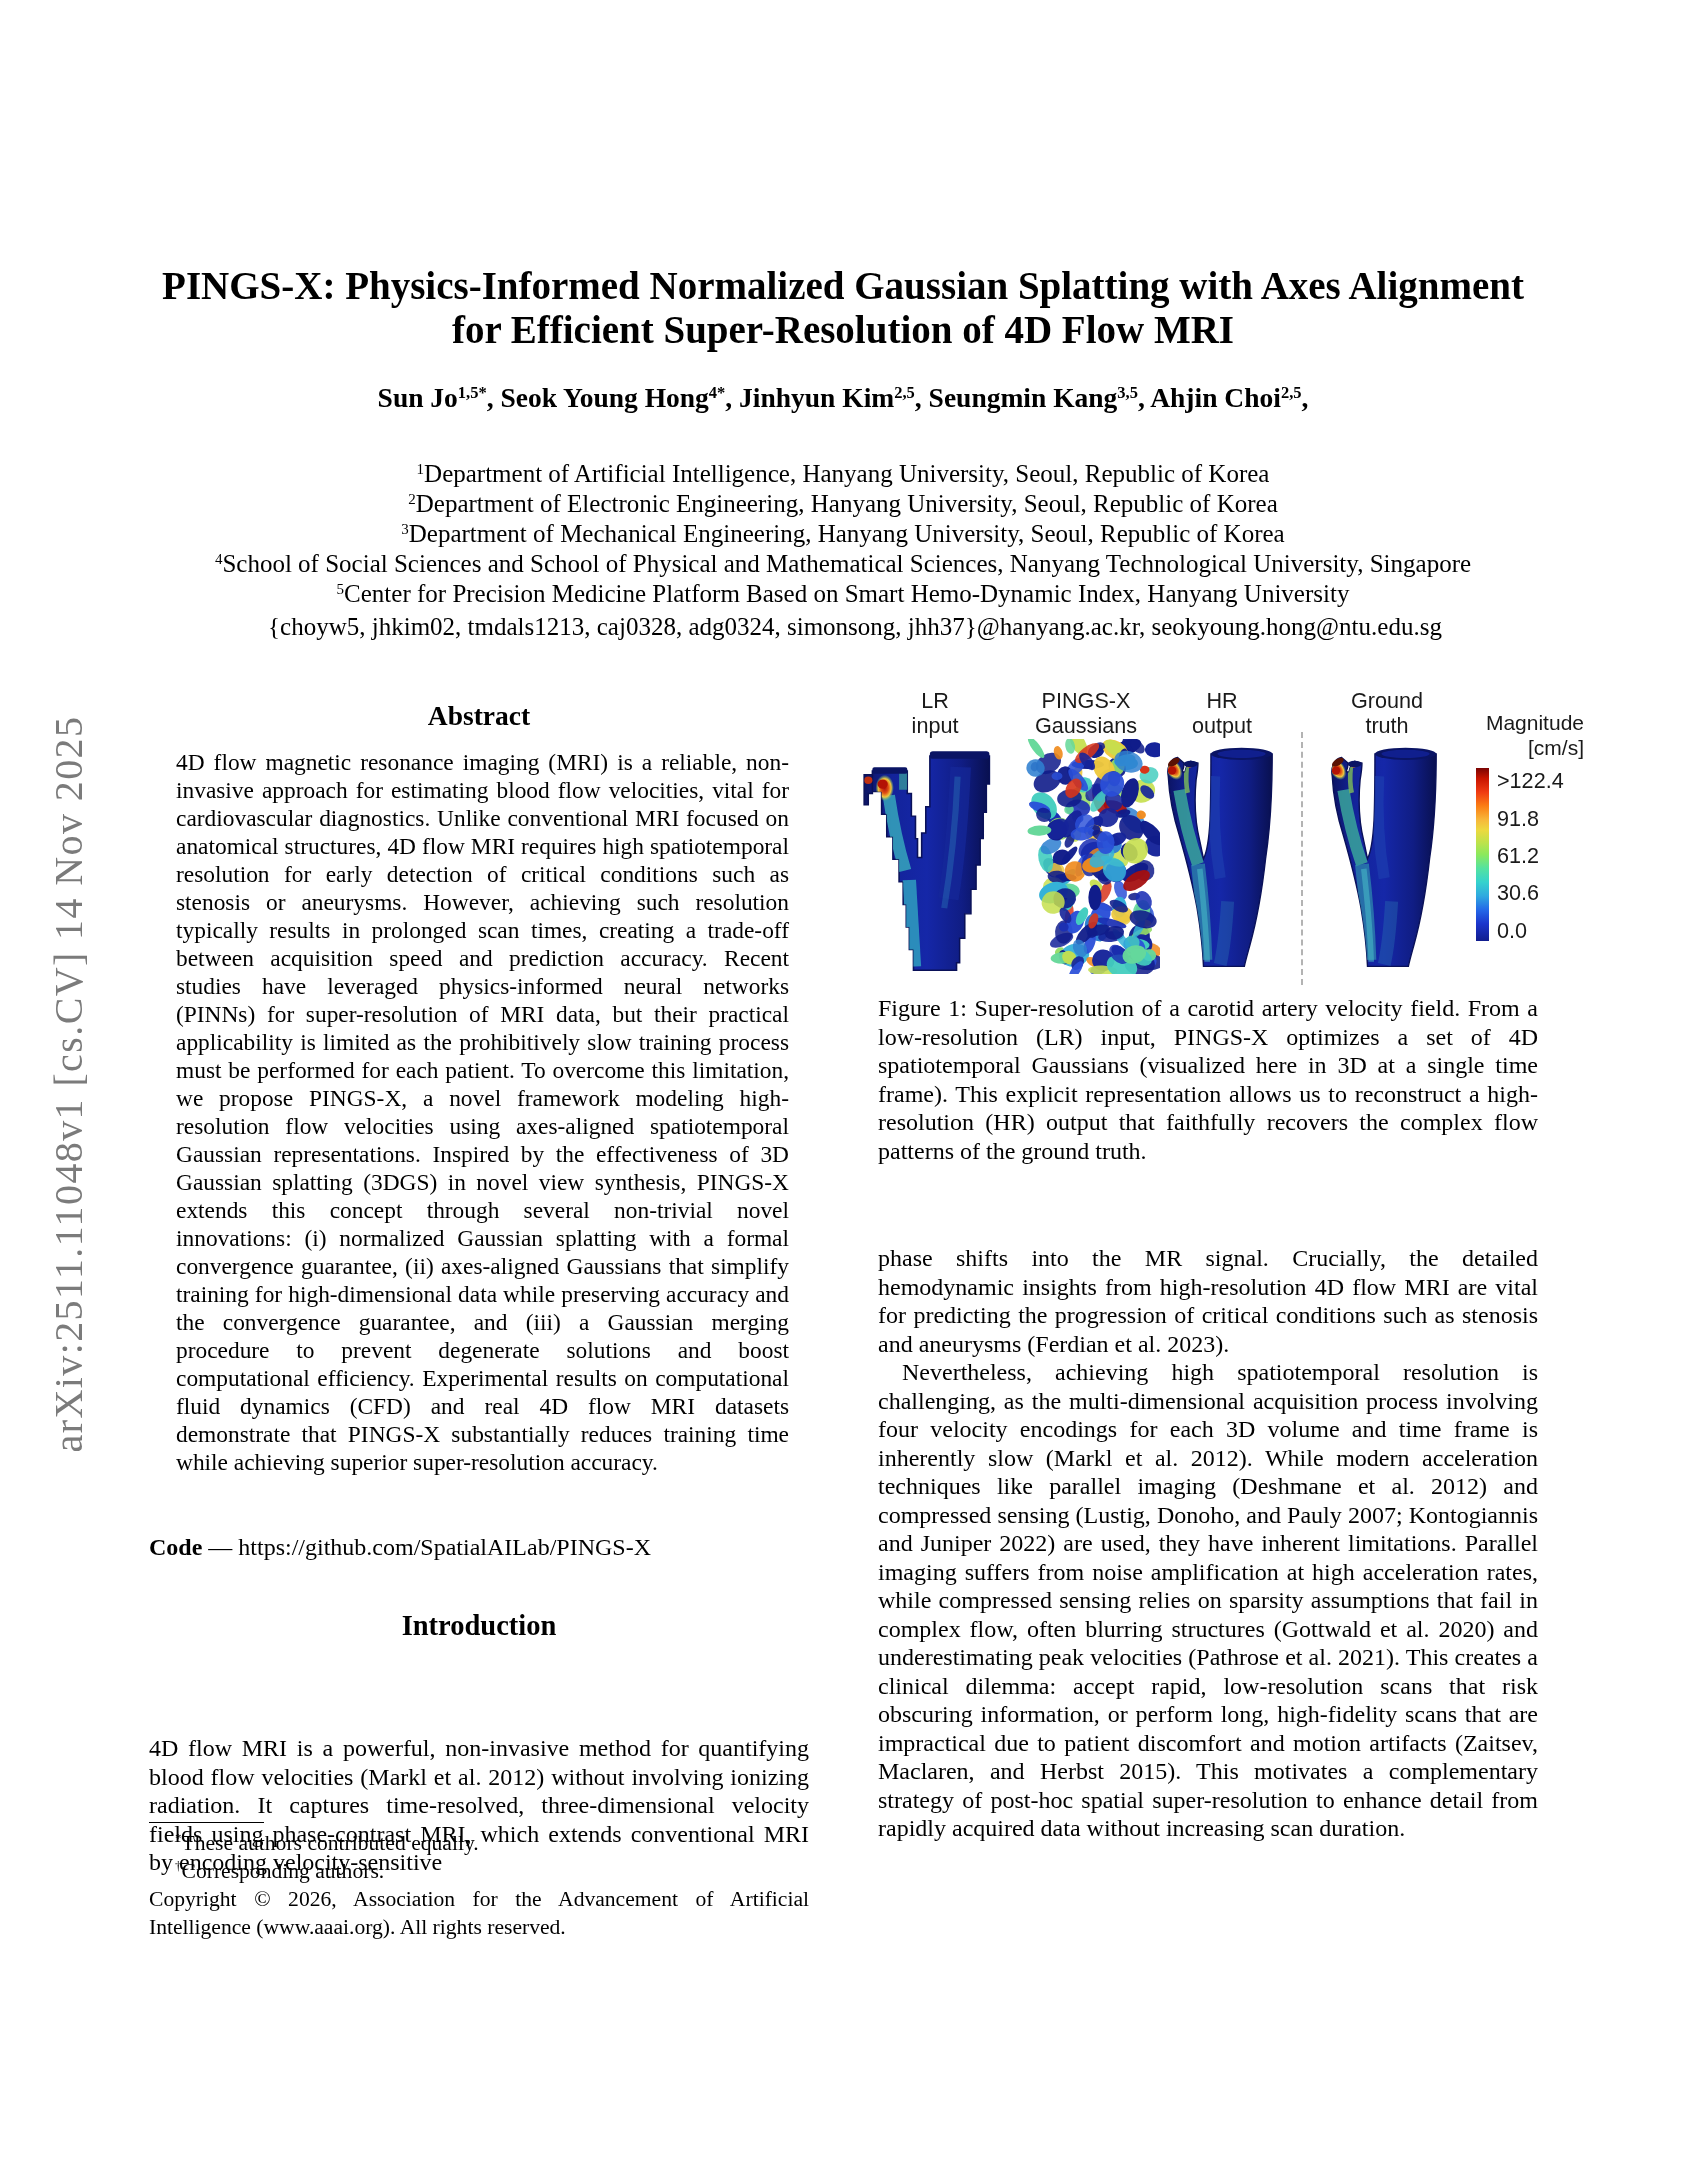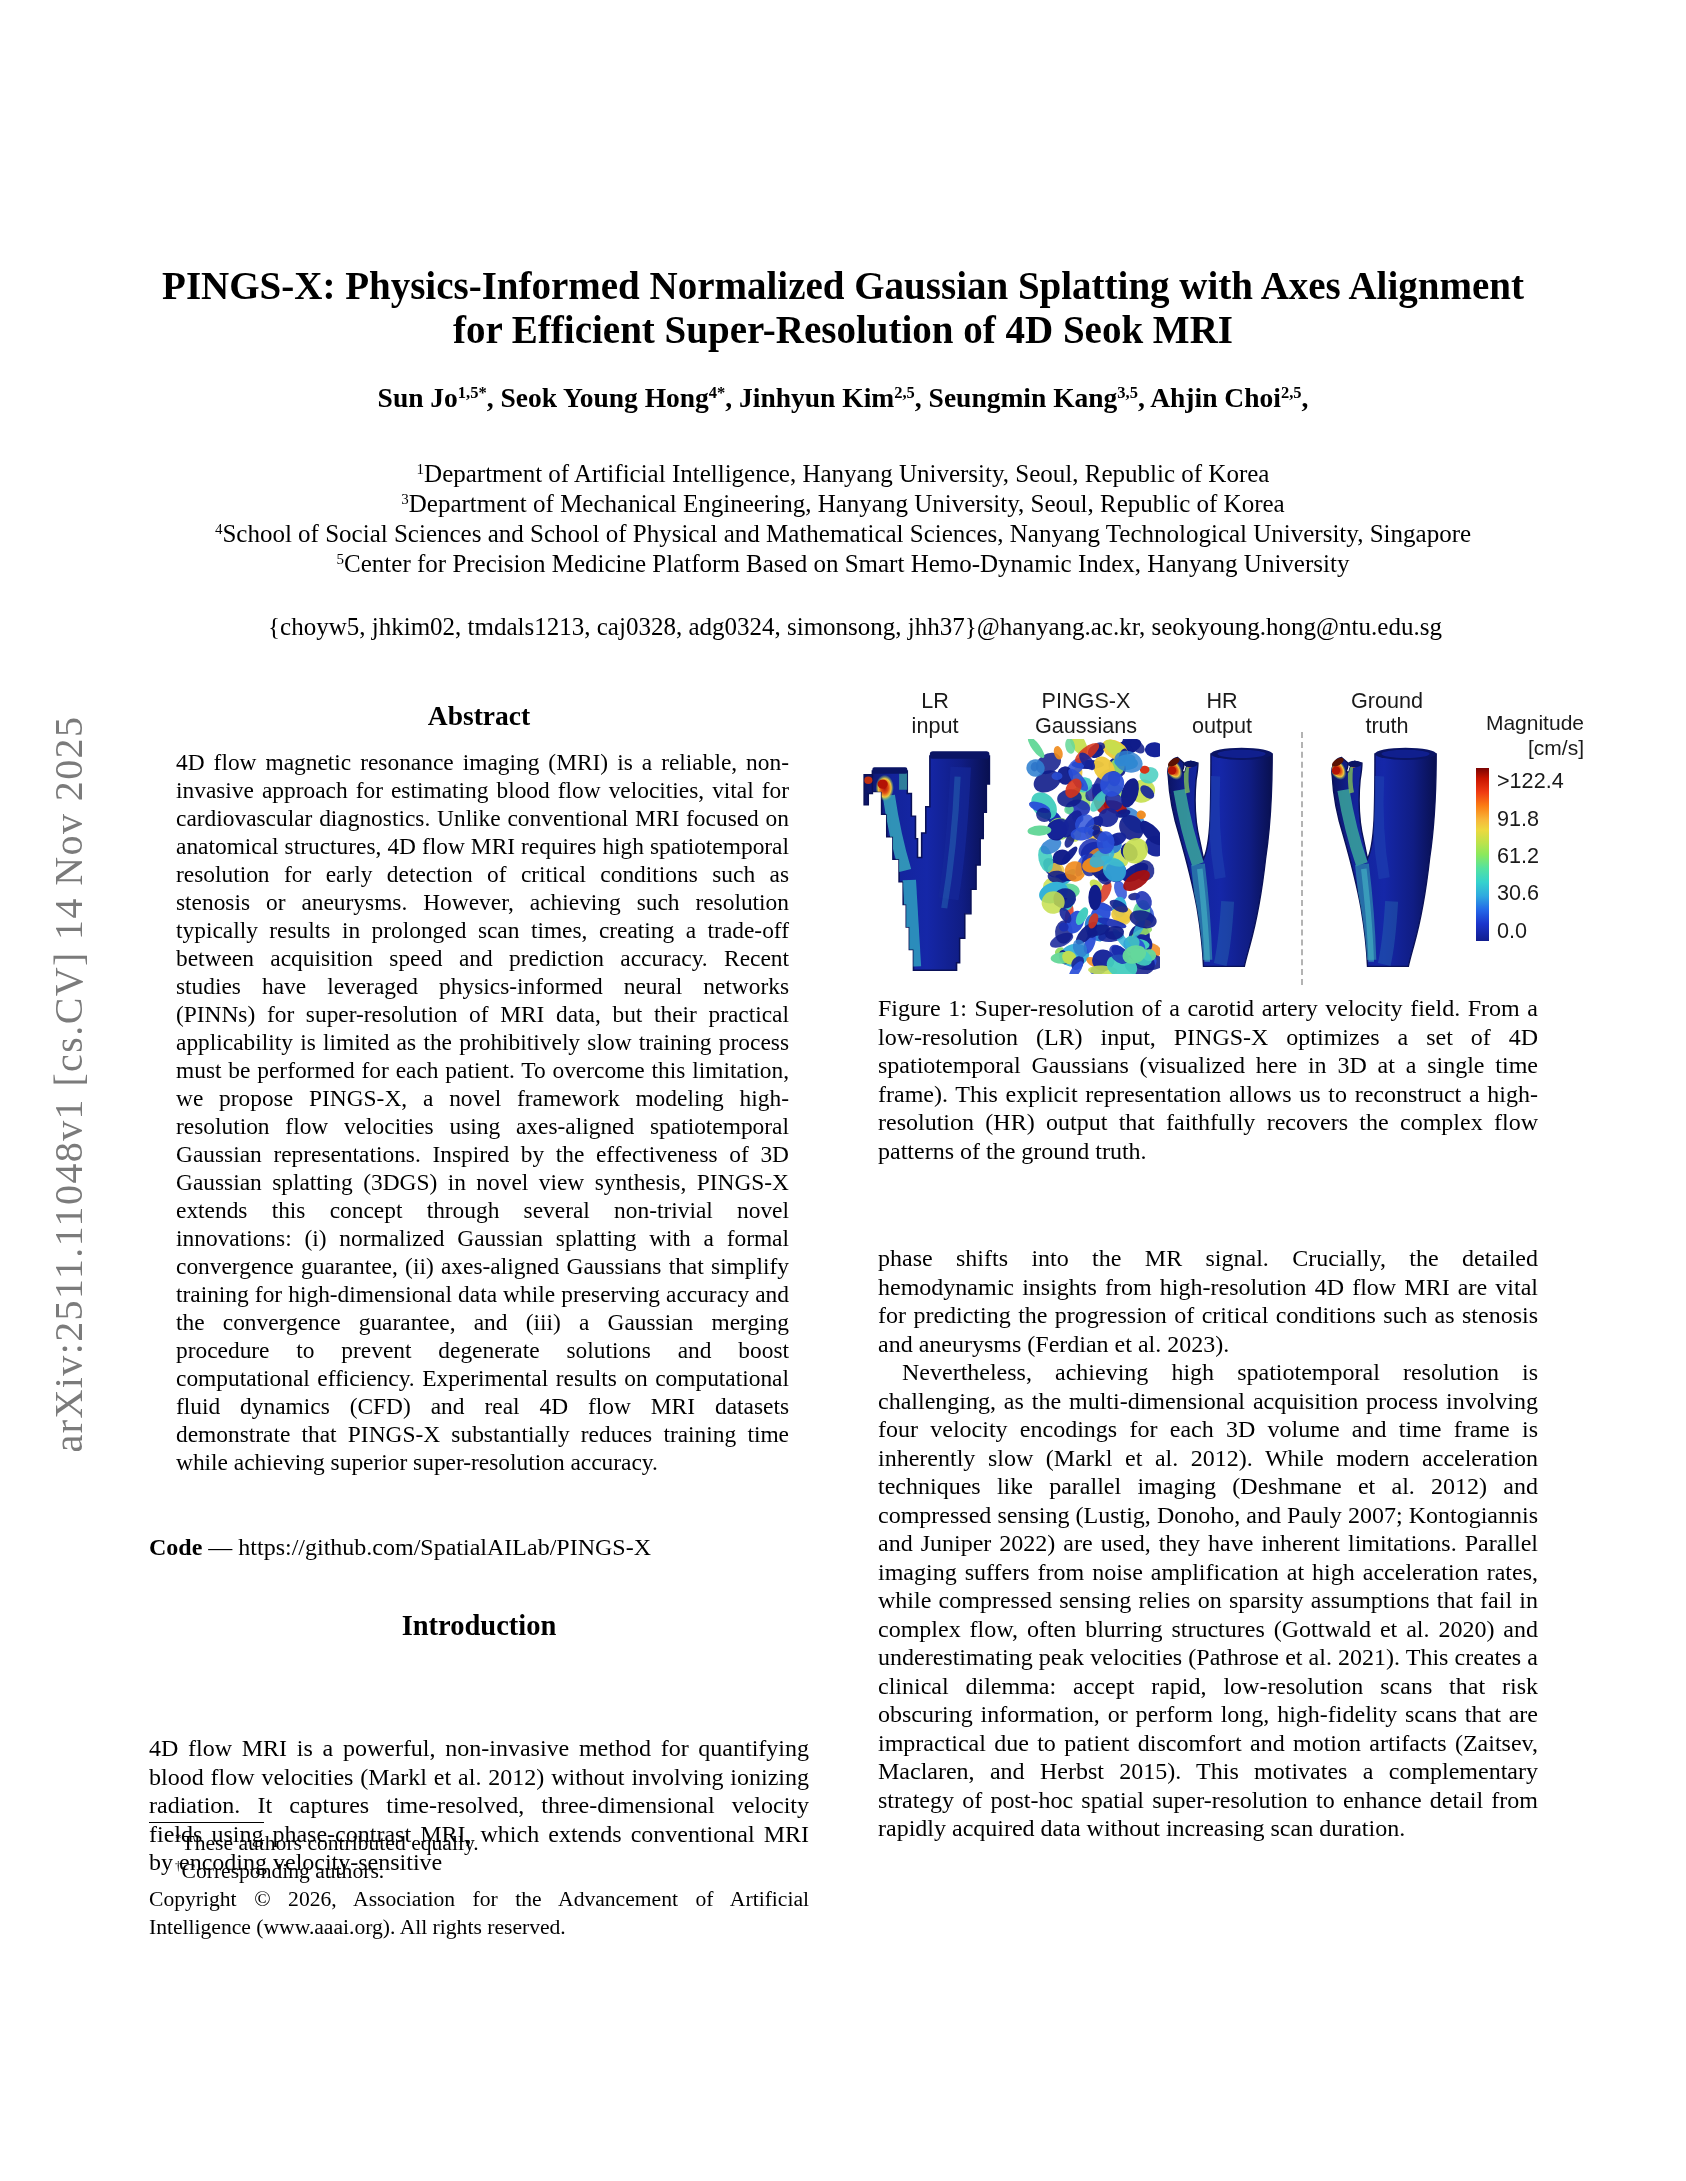--- a/index.html
+++ b/index.html
@@ -116,29 +116,30 @@
     </g>
   </defs>
 </svg>
 
 <div id="page">
 
   <div id="arxiv-strip">arXiv:2511.11048v1  [cs.CV]  14 Nov 2025</div>
 
   <div class="abs" id="paper-title">
     <div>PINGS-X: Physics-Informed Normalized Gaussian Splatting with Axes Alignment</div>
-    <div>for Efficient Super-Resolution of 4D Seok MRI</div>
+    <div>for Efficient Super-Resolution of 4D Flow MRI</div>
   </div>
 
   <div class="abs" id="author-block">
     <div><span>Sun Jo</span><sup>1,5*</sup><span>, Seok Young Hong</span><sup>4*</sup><span>, Jinhyun Kim</span><sup>2,5</sup><span>, Seungmin Kang</span><sup>3,5</sup><span>, Ahjin Choi</span><sup>2,5</sup><span>,</span></div>
   </div>
 
   <div class="abs" id="affil-block">
     <div><sup>1</sup><span>Department of Artificial Intelligence, Hanyang University, Seoul, Republic of Korea</span></div>
+    <div><sup>2</sup><span>Department of Electronic Engineering, Hanyang University, Seoul, Republic of Korea</span></div>
     <div><sup>3</sup><span>Department of Mechanical Engineering, Hanyang University, Seoul, Republic of Korea</span></div>
     <div><sup>4</sup><span>School of Social Sciences and School of Physical and Mathematical Sciences, Nanyang Technological University, Singapore</span></div>
     <div><sup>5</sup><span>Center for Precision Medicine Platform Based on Smart Hemo-Dynamic Index, Hanyang University</span></div>
   </div>
 
   <div class="abs" id="email-line">{choyw5, jhkim02, tmdals1213, caj0328, adg0324, simonsong, jhh37}@hanyang.ac.kr, seokyoung.hong@ntu.edu.sg</div>
 
   <div class="abs" id="abstract-heading">Abstract</div>
   <div class="abs justify" id="abstract-text">4D flow magnetic resonance imaging (MRI) is a reliable, non-invasive approach for estimating blood flow velocities, vital for cardiovascular diagnostics. Unlike conventional MRI focused on anatomical structures, 4D flow MRI requires high spatiotemporal resolution for early detection of critical conditions such as stenosis or aneurysms. However, achieving such resolution typically results in prolonged scan times, creating a trade-off between acquisition speed and prediction accuracy. Recent studies have leveraged physics-informed neural networks (PINNs) for super-resolution of MRI data, but their practical applicability is limited as the prohibitively slow training process must be performed for each patient. To overcome this limitation, we propose PINGS-X, a novel framework modeling high-resolution flow velocities using axes-aligned spatiotemporal Gaussian representations. Inspired by the effectiveness of 3D Gaussian splatting (3DGS) in novel view synthesis, PINGS-X extends this concept through several non-trivial novel innovations: (i) normalized Gaussian splatting with a formal convergence guarantee, (ii) axes-aligned Gaussians that simplify training for high-dimensional data while preserving accuracy and the convergence guarantee, and (iii) a Gaussian merging procedure to prevent degenerate solutions and boost computational efficiency. Experimental results on computational fluid dynamics (CFD) and real 4D flow MRI datasets demonstrate that PINGS-X substantially reduces training time while achieving superior super-resolution accuracy.</div>
 

